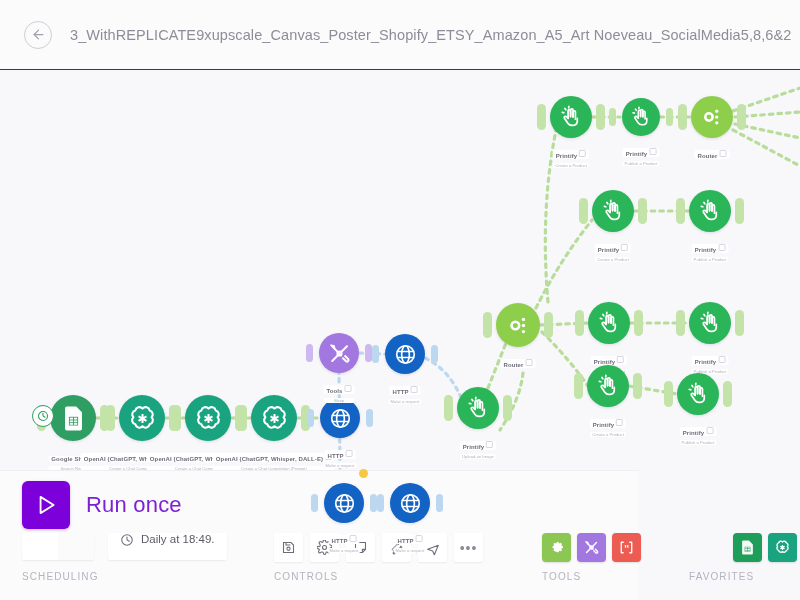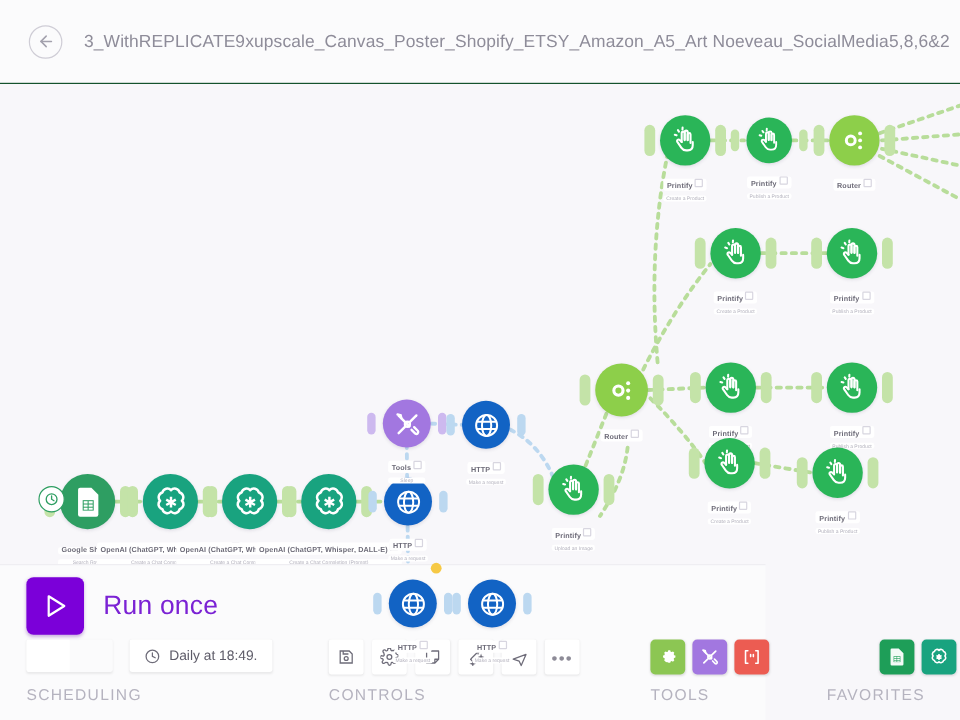--- a/index.html
+++ b/index.html
@@ -93,36 +93,36 @@
   .run-btn {
     width: 48px; height: 48px; border-radius: 6px; background: #7b00d9;
     display: flex; align-items: center; justify-content: center; cursor: pointer;
     box-shadow: 0 1px 3px rgba(90,0,160,.3);
   }
   .run-label { margin-left: 16px; font-size: 22px; color: #7b22d4; letter-spacing: .2px; }
 
   .sections { position: absolute; left: 0; top: 62px; width: 800px; height: 68px; }
   .section { position: absolute; }
   .section-label {
-    position: absolute; top: 38px; font-size: 13px; letter-spacing: 1.1px;
+    position: absolute; top: 38px; font-size: 10px; letter-spacing: 1.1px;
     color: #b5b3bf; font-weight: 400;
   }
   .toggle {
     width: 72px; height: 27px; display: flex; border-radius: 2px;
     overflow: hidden; cursor: pointer; box-shadow: 0 1px 2px rgba(0,0,0,.07);
   }
   .toggle .knob { width: 36px; background: #ffffff; }
   .toggle .off {
     width: 36px; background: #cfcdd4; color: #8f8d98; font-size: 14px;
     font-weight: 700; letter-spacing: .6px; display: flex;
     align-items: center; justify-content: center; margin-top: 36px;
   }
   .sched-pill {
     height: 27px; background: #fff; border-radius: 2px; display: flex;
-    align-items: center; padding: 0 12px; gap: 7px; cursor: pointer;
+    align-items: flex-start; padding: 0 12px; gap: 7px; cursor: pointer;
     box-shadow: 0 1px 2px rgba(0,0,0,.07); font-size: 11.5px; color: #5d5b68;
   }
   .ctrl-group { display: flex; gap: 7px; }
   .ctrl-btn {
     width: 29px; height: 29px; background: #fff; border-radius: 2px;
     display:flex; align-items:center; justify-content:center; cursor:pointer;
     box-shadow: 0 1px 2px rgba(0,0,0,.07);
   }
   .tool-group { display: flex; gap: 6px; }
   .tool-btn {

